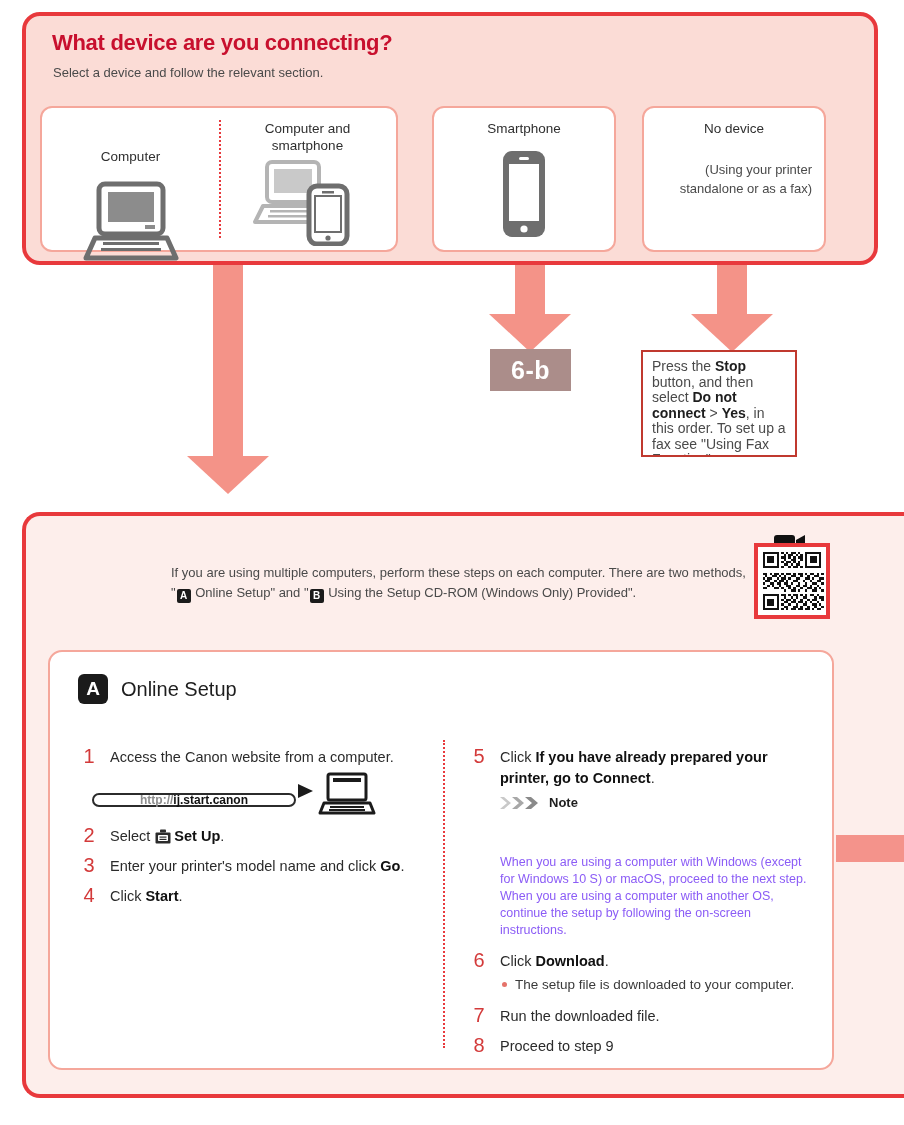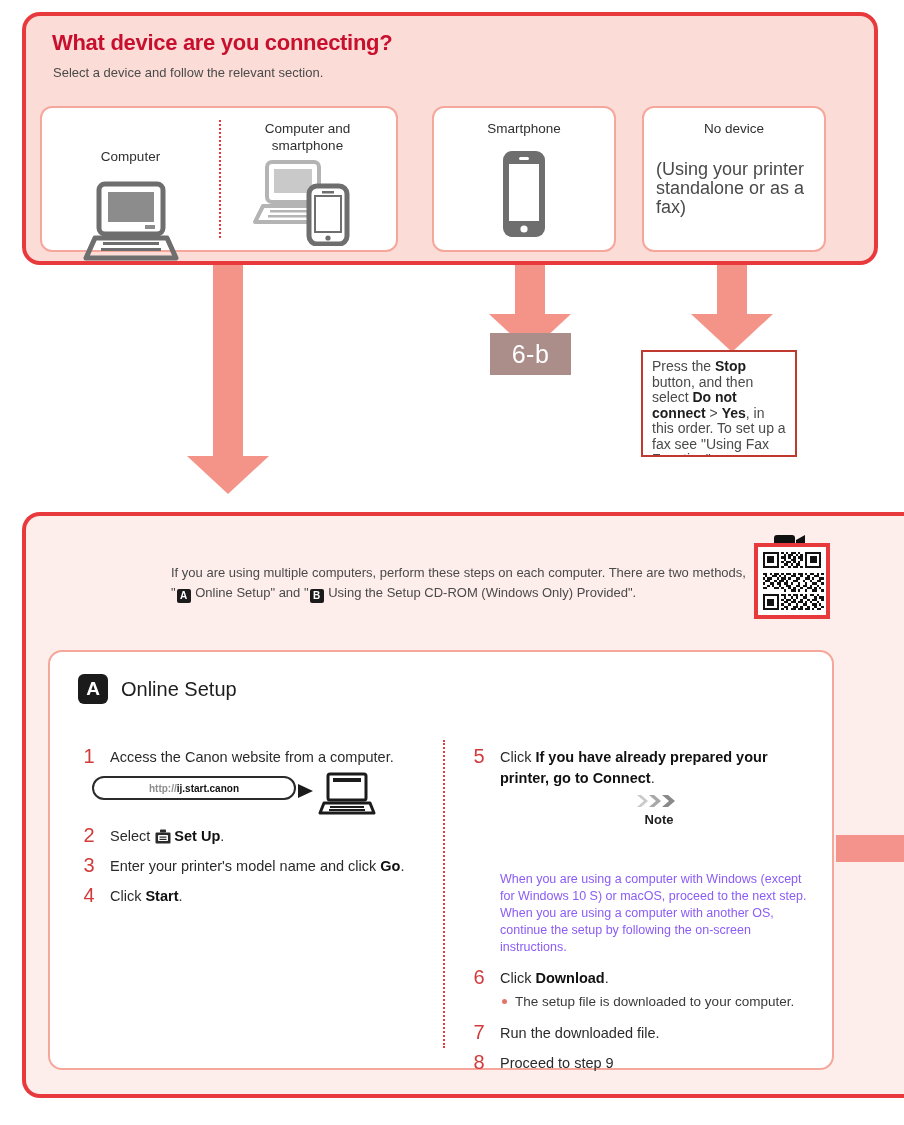--- a/index.html
+++ b/index.html
@@ -40,21 +40,21 @@
     border-radius:12px;
     box-sizing:border-box;
   }
   .card-title{
     position:absolute;left:0;right:0;top:12px;
     text-align:center;font-size:13.5px;color:#2f2f2f;
     line-height:17px;
   }
   .card-note{
     position:absolute;left:0;right:0;top:52px;
-    text-align:left;font-size:18px;color:#4a4a4a;line-height:19px;
+    text-align:right;font-size:13px;color:#4a4a4a;line-height:19px;
   }
 
   .card-combo{position:absolute;left:40px;top:106px;width:358px;height:146px;}
   .card-phone{position:absolute;left:432px;top:106px;width:184px;height:146px;}
   .card-nodev{position:absolute;left:642px;top:106px;width:184px;height:146px;}
 
   .combo-half{position:absolute;top:0;bottom:0;width:50%;}
   .combo-left{left:0;margin-top:28px;}
   .combo-right{right:0;}
   .combo-div{
@@ -66,23 +66,23 @@
   .arrow{position:absolute;}
   .arrow .shaft{position:absolute;left:50%;top:0;transform:translateX(-50%);background:#f49388;}
   .arrow .head{
     position:absolute;left:50%;transform:translateX(-50%);
     width:0;height:0;border-left:41px solid transparent;border-right:41px solid transparent;
     border-top:38px solid #f49388;
   }
 
   
   .badge-6b{
-    position:absolute;left:490px;top:333px;width:81px;height:42px;
+    position:absolute;left:490px;top:349px;width:81px;height:42px;
     background:#ab8d8a;color:#ffffff;
-    font-size:25px;font-weight:normal;
+    font-size:25px;font-weight:bold;
     display:flex;align-items:center;justify-content:center;
     letter-spacing:0.5px;
   }
 
   
   .fax-box{
     position:absolute;left:641px;top:350px;width:156px;height:107px;
     background:#ffffff;border:2px solid #c0392f;box-sizing:border-box;
     padding:7px 9px 12px 9px;
     font-size:14px;line-height:15.5px;color:#4a4a4a;
@@ -146,33 +146,33 @@
   .step{position:relative;padding-left:32px;margin-bottom:6px;}
   .step .num{
     position:absolute;left:0;top:-2px;width:22px;text-align:center;
     font-size:20px;color:#d33a3a;
   }
   .step .body{font-size:14.5px;line-height:21px;color:#2b2b2b;}
   .step .body b{color:#111;}
 
   .url-row{position:relative;height:38px;margin:8px 0 12px 0;}
   .url-pill{
-    position:absolute;left:-18px;top:0;width:204px;height:24px;
+    position:absolute;left:-18px;top:17px;width:204px;height:14px;
     border:2px solid #2b2b2b;border-radius:14px;background:#fff;
     display:flex;align-items:center;justify-content:center;box-sizing:border-box;
-    font-size:10px;font-weight:bold;color:#111;
+    font-size:12px;font-weight:bold;color:#111;
   }
   .url-pill .sch{color:#8e8e8e;font-weight:bold;}
   .url-tri{position:absolute;left:188px;top:8px;width:0;height:0;
     border-top:7px solid transparent;border-bottom:7px solid transparent;border-left:15px solid #1b1b1b;}
   .url-lap{position:absolute;left:206px;top:-4px;}
 
   .setup-ico{display:inline-block;width:16px;height:15px;vertical-align:-3px;margin:0 3px 0 1px;}
 
-  .note-head{display:flex;align-items:center;gap:5px;margin:6px 0 2px 0;flex-direction:column;}
+  .note-head{display:flex;align-items:center;gap:5px;margin:6px 0 2px 0;}
   .note-label{font-size:13px;font-weight:bold;color:#1e1e1e;}
   .note-body{font-size:12.5px;line-height:17px;color:#8b5cf6;margin-top:44px;}
 
   .bullet{position:relative;padding-left:15px;font-size:13.5px;line-height:19px;color:#3a3a3a;margin-top:3px;}
   .bullet::before{content:"";position:absolute;left:2px;top:7px;width:5px;height:5px;border-radius:50%;background:#e5736a;}
 
   
   .edge-tab{position:absolute;left:836px;top:835px;width:68px;height:27px;background:#f4938b;}
 </style>
 </head>

